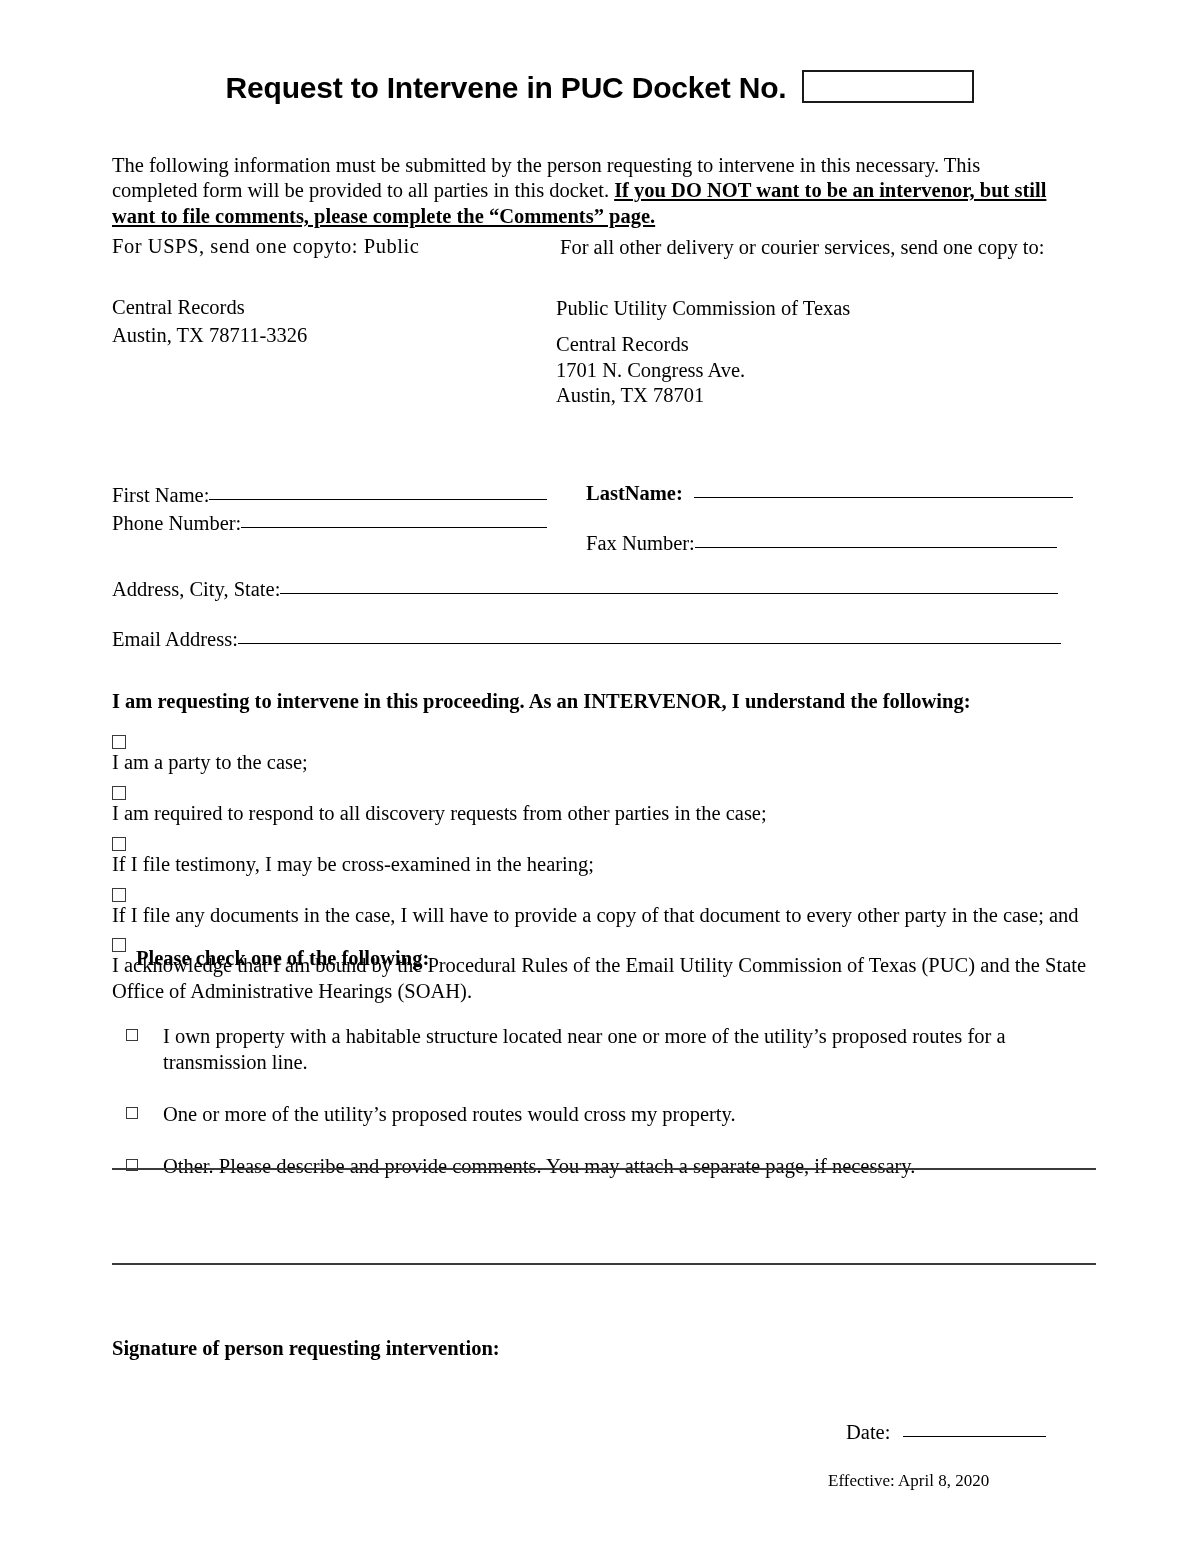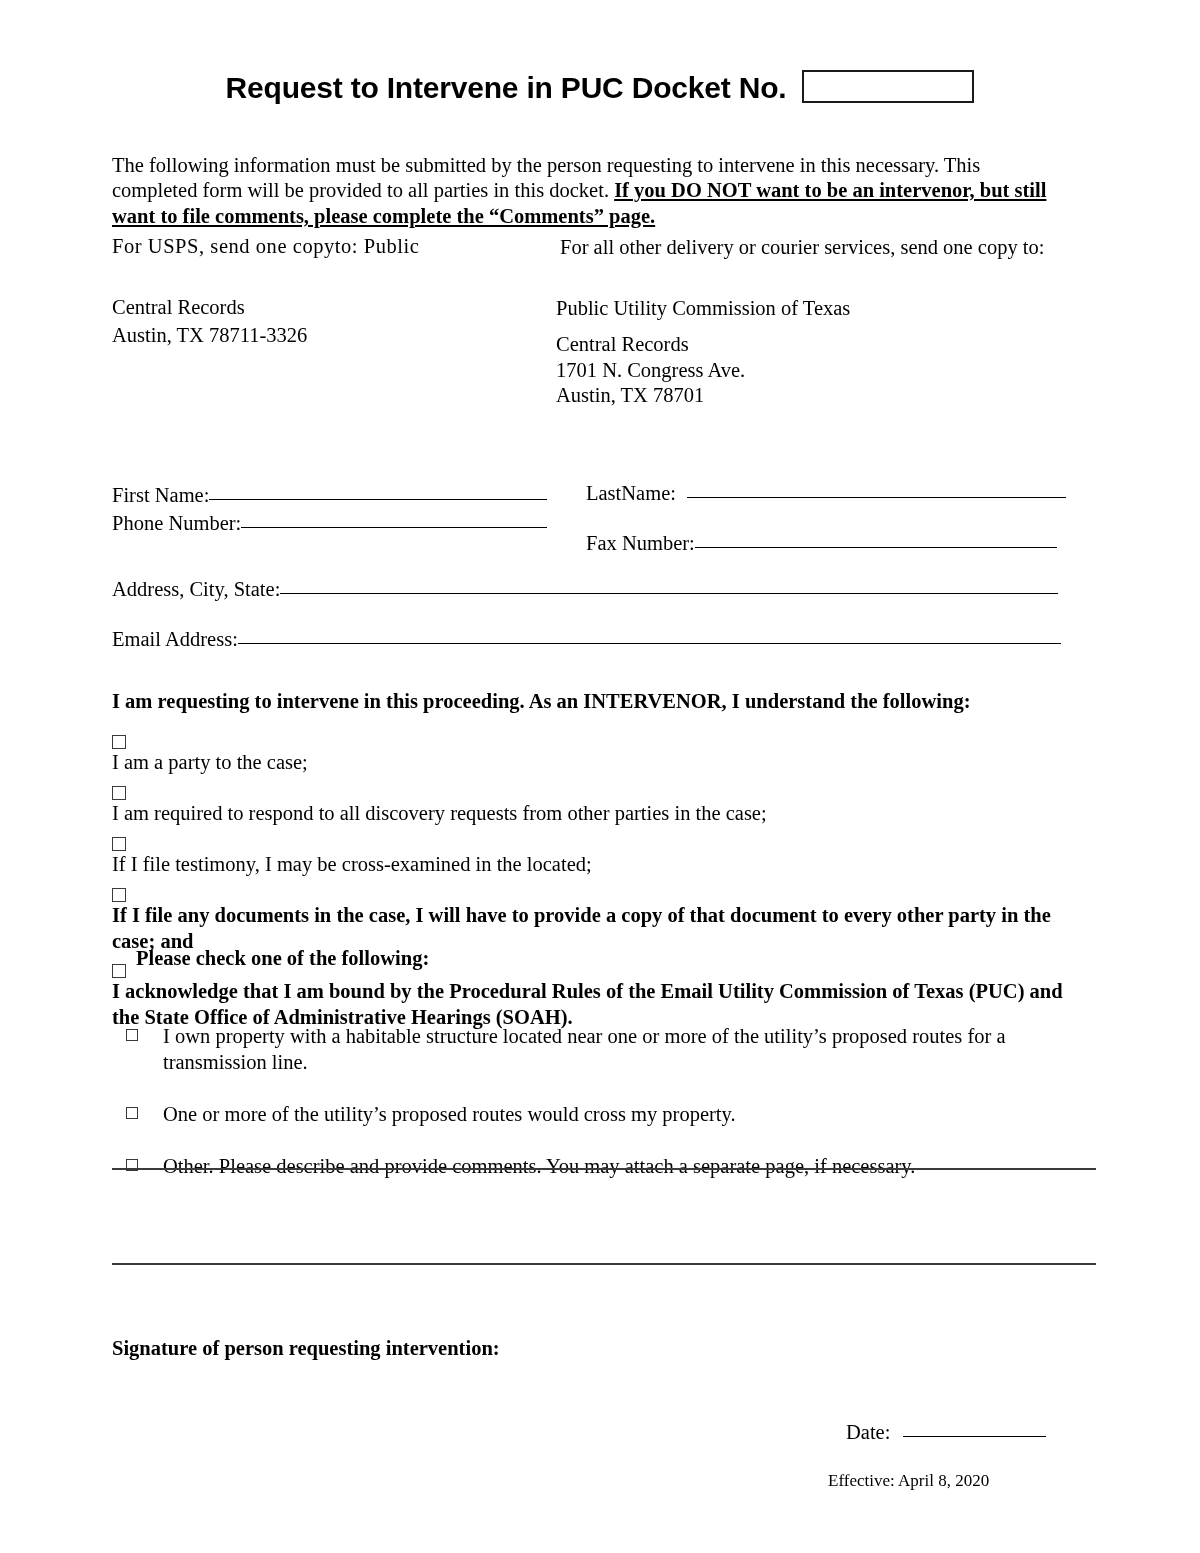--- a/index.html
+++ b/index.html
@@ -101,21 +101,21 @@
     line-height: 1;
   }
   .fld .lbl { display: inline-block; }
   .rule {
     display: inline-block;
     border-bottom: 1.4px solid #000000;
     vertical-align: 2px;
   }
 
   #f-first  { left: 112px; top: 485px; }
-  #f-last   { left: 586px; top: 483px; }
+  #f-last   { left: 586px; top: 483px; font-weight: bold; }
   #f-phone  { left: 112px; top: 513px; }
   #f-fax    { left: 586px; top: 533px; }
   #f-addr   { left: 112px; top: 579px; }
   #f-email  { left: 112px; top: 629px; }
 
   
   .sec-head {
     position: absolute;
     font-size: 20.5px;
     font-weight: bold;
@@ -131,21 +131,21 @@
   #list-intervenor { left: 112px; top: 731px; width: 976px; }
   #list-checkone   { left: 126px; top: 1023px; width: 962px; }
 
   .cb-item {
     display: flex;
     align-items: flex-start;
     font-size: 20.5px;
     line-height: 26px;
   }
   #list-intervenor .cb-item { margin-bottom: 7px; flex-direction: column; }
-  #list-intervenor .cb-item.multi { margin-bottom: 6px; font-weight: bold; }
+  #list-intervenor .cb-item.multi { margin-bottom: 6px; }
   #list-checkone .cb-item { margin-bottom: 26px; }
 
   .cb-box {
     flex: 0 0 auto;
     border: 1.3px solid #3a3a3a;
     background: #ffffff;
     box-sizing: border-box;
   }
   #list-intervenor .cb-box {
     width: 14px; height: 14px;
@@ -247,21 +247,21 @@
     <div class="cb-item">
       <span class="cb-box"></span>
       <span class="cb-text">I am a party to the case;</span>
     </div>
     <div class="cb-item">
       <span class="cb-box"></span>
       <span class="cb-text">I am required to respond to all discovery requests from other parties in the case;</span>
     </div>
     <div class="cb-item">
       <span class="cb-box"></span>
-      <span class="cb-text">If I file testimony, I may be cross-examined in the located;</span>
+      <span class="cb-text">If I file testimony, I may be cross-examined in the hearing;</span>
     </div>
     <div class="cb-item multi">
       <span class="cb-box"></span>
       <span class="cb-text">If I file any documents in the case, I will have to provide a copy of that document to every other party in the case; and</span>
     </div>
     <div class="cb-item multi">
       <span class="cb-box"></span>
       <span class="cb-text">I acknowledge that I am bound by the Procedural Rules of the Email Utility Commission of Texas (PUC) and the State Office of Administrative Hearings (SOAH).</span>
     </div>
   </div>

